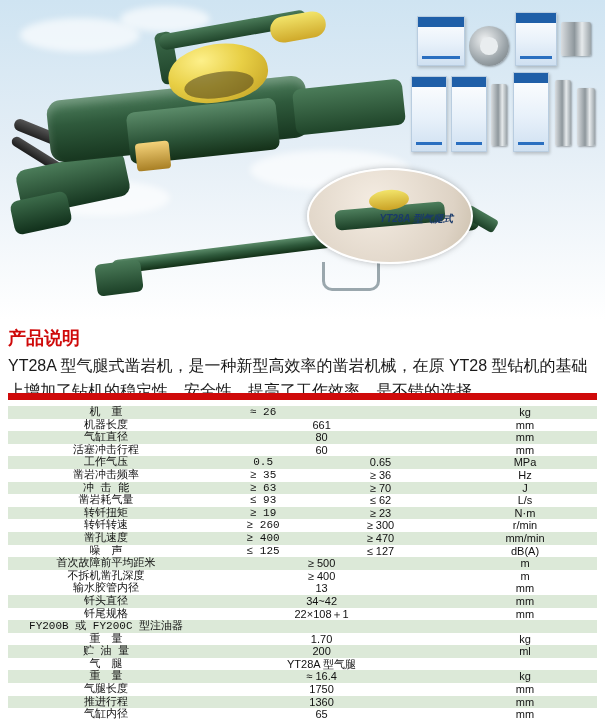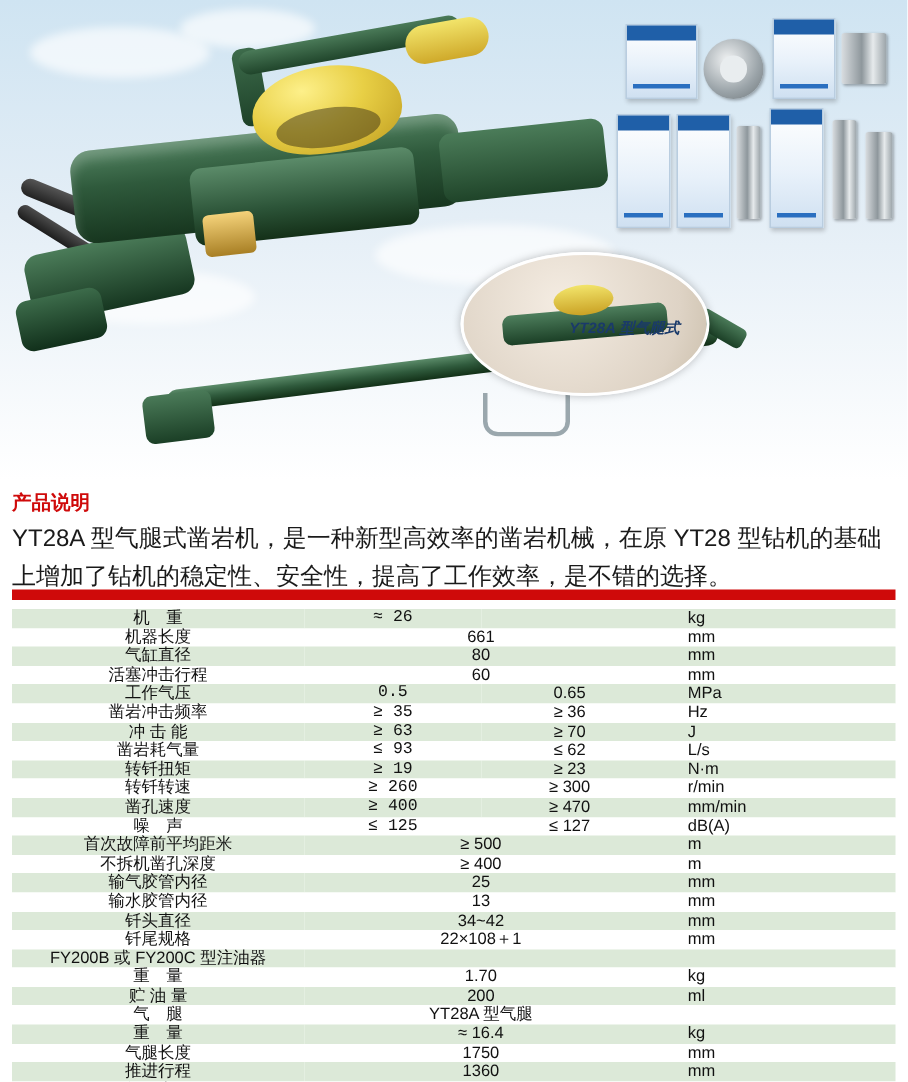--- a/index.html
+++ b/index.html
@@ -306,21 +306,21 @@
 
   
   .desc {
     position: absolute;
     left: 8px;
     top: 326px;
     width: 590px;
   }
   .desc-title {
     color: #cf0a0a;
-    font-size: 13px;
+    font-size: 18px;
     font-weight: bold;
     margin-bottom: 4px;
   }
   .desc-body {
     font-size: 16px;
     color: #1a1a1a;
     line-height: 1.55;
   }
 
   
@@ -345,24 +345,24 @@
   }
   .spec td {
     height: 12.6px;
     padding: 0 6px;
     border: 0;
     line-height: 12.6px;
     white-space: nowrap;
   }
   .spec tr.alt td { background: #dce9d8; }
   .spec tr td { background: #ffffff; }
-  .spec td.name { width: 190px; text-align: center; }
+  .spec td.name { width: 190px; text-align: center; font-family: Liberation Mono, monospace; }
   .spec td.v1   { width: 120px; text-align: center; font-family: Liberation Mono, monospace; }
   .spec td.v2   { width: 120px; text-align: center; }
-  .spec td.unit { width: 150px; text-align: left; padding-left: 20px; }
+  .spec td.unit { width: 150px; text-align: center; padding-left: 20px; }
   .spec td.span3 { text-align: center; }
 </style>
 </head>
 <body>
 
 <div class="hero">
   <div class="cloud" style="left:20px;  top:18px;  width:120px; height:34px;"></div>
   <div class="cloud" style="left:120px; top:6px;   width:90px;  height:26px;"></div>
   <div class="cloud" style="left:250px; top:150px; width:160px; height:40px;"></div>
   <div class="cloud" style="left:30px;  top:180px; width:140px; height:36px;"></div>
@@ -505,25 +505,20 @@
       <tr class="alt">
         <td class="name">首次故障前平均距米</td>
         <td colspan="2" class="span3">≥ 500</td>
         <td class="unit">m</td>
       </tr>
       <tr>
         <td class="name">不拆机凿孔深度</td>
         <td colspan="2" class="span3">≥ 400</td>
         <td class="unit">m</td>
       </tr>
-      <tr class="alt">
-        <td class="name">输气胶管内径</td>
-        <td colspan="2" class="span3">25</td>
-        <td class="unit">mm</td>
-      </tr>
       <tr>
         <td class="name">输水胶管内径</td>
         <td colspan="2" class="span3">13</td>
         <td class="unit">mm</td>
       </tr>
       <tr class="alt">
         <td class="name">钎头直径</td>
         <td colspan="2" class="span3">34~42</td>
         <td class="unit">mm</td>
       </tr>

